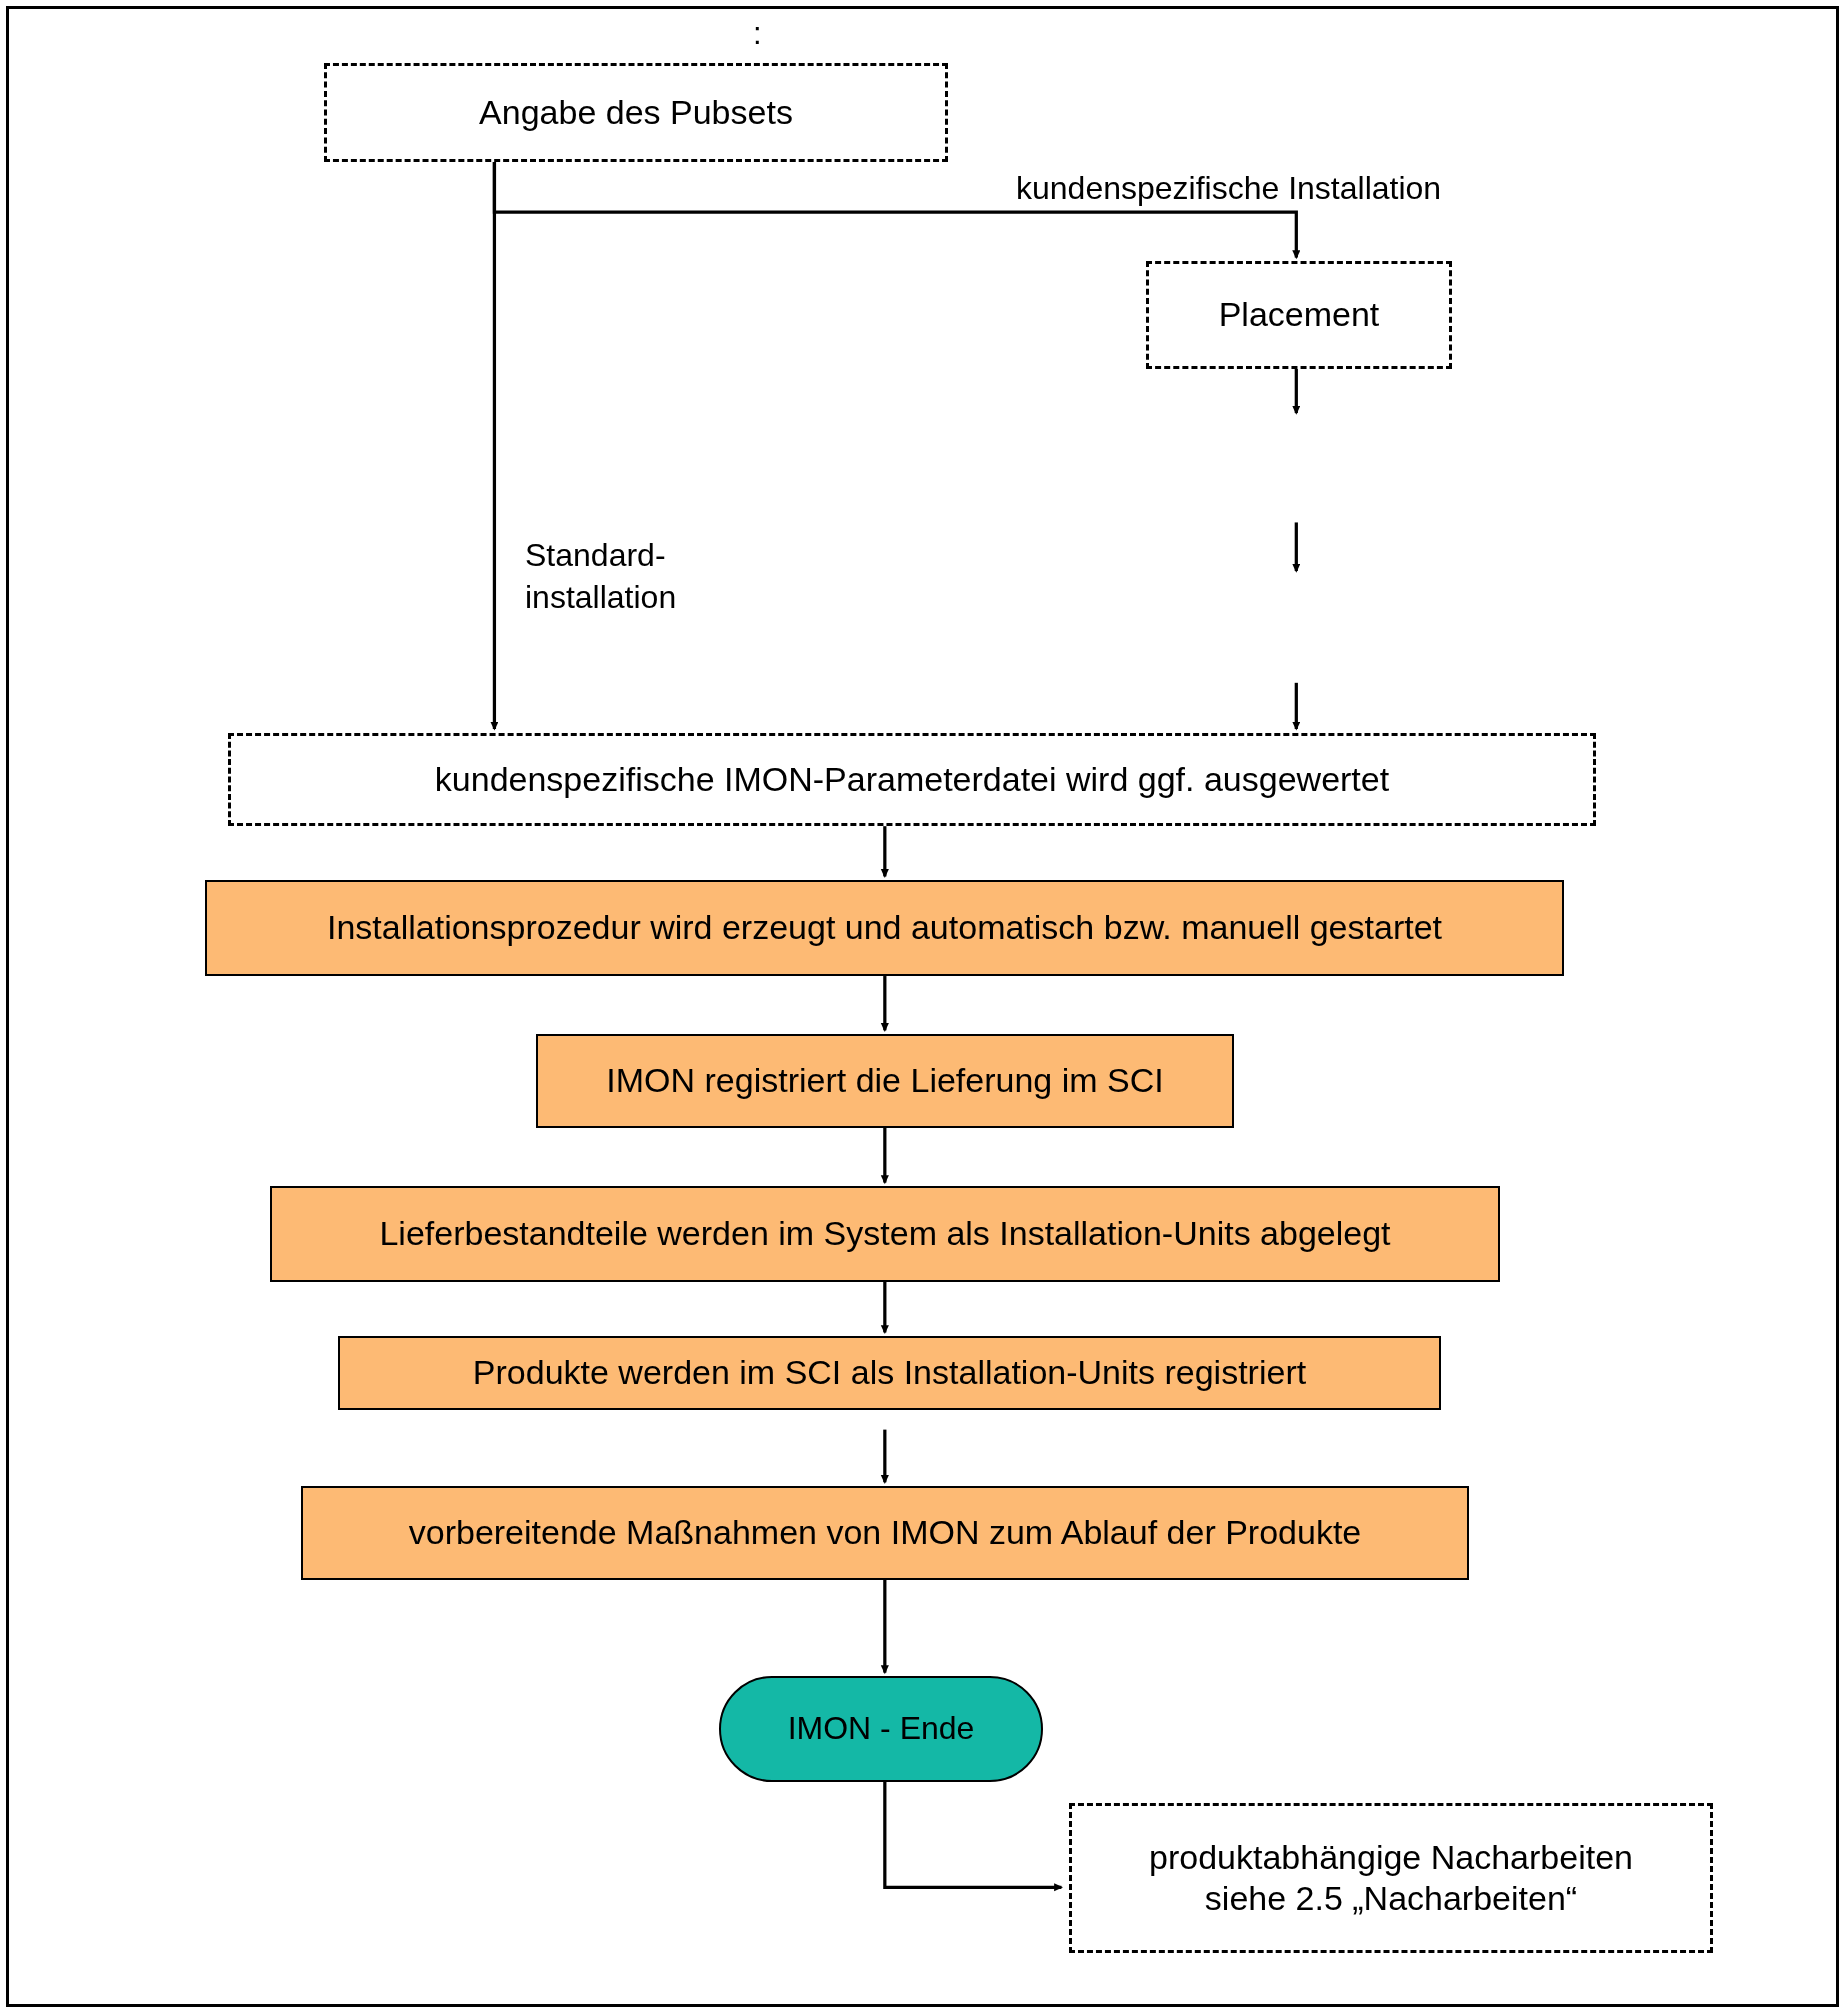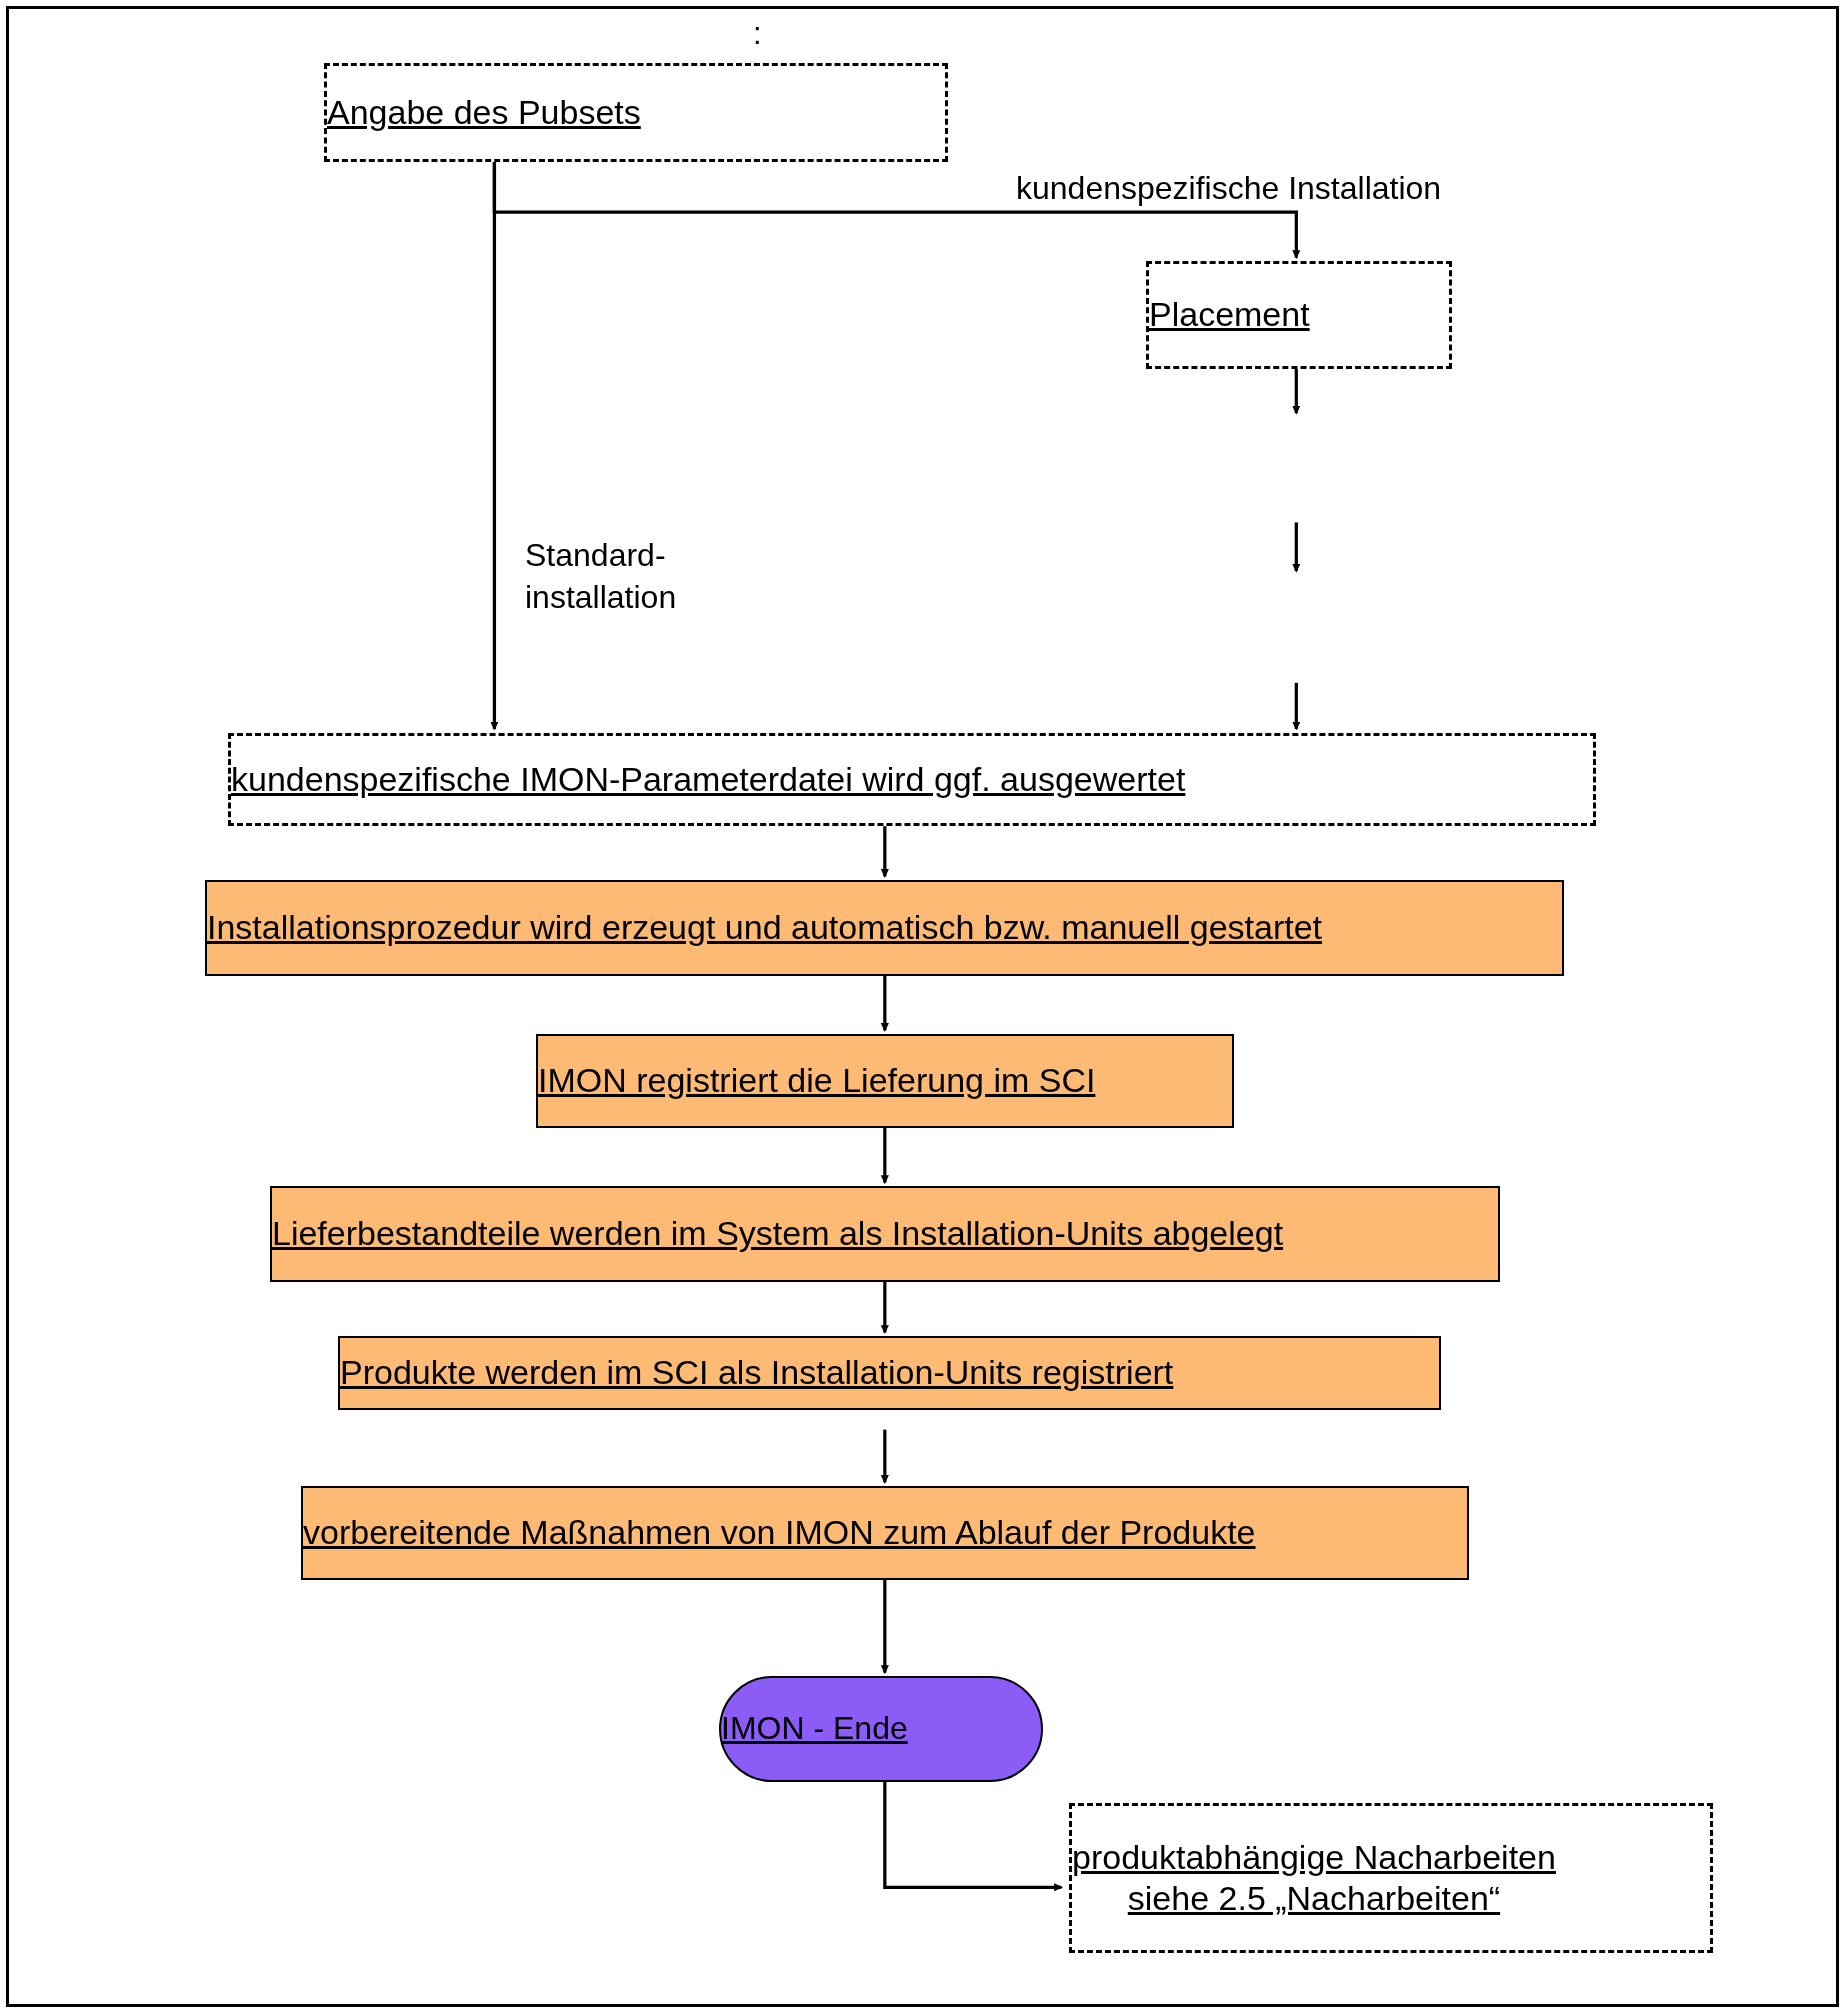--- a/index.html
+++ b/index.html
@@ -25,37 +25,36 @@
     width: 1833px;
     height: 2001px;
     border: 3.2px solid #000000;
     box-sizing: border-box;
   }
   .node {
     position: absolute;
     box-sizing: border-box;
     display: flex;
     align-items: center;
-    justify-content: flex-start;
+    justify-content: center;
     text-align: center;
     color: #000000;
     line-height: 1.22;
     white-space: pre-line;
-    text-decoration: underline;
   }
   .solid {
     border: 2.4px solid #000000;
     background: #fdba74;
   }
   .dashed {
     border: 3.2px dashed #000000;
     background: #ffffff;
   }
   .terminator {
-    background: #8b5cf6;
+    background: #14b8a6;
     border: 2.4px solid #000000;
     border-radius: 57px;
   }
   .label {
     position: absolute;
     color: #000000;
     white-space: pre-line;
     line-height: 1.3;
   }
   .colon {

